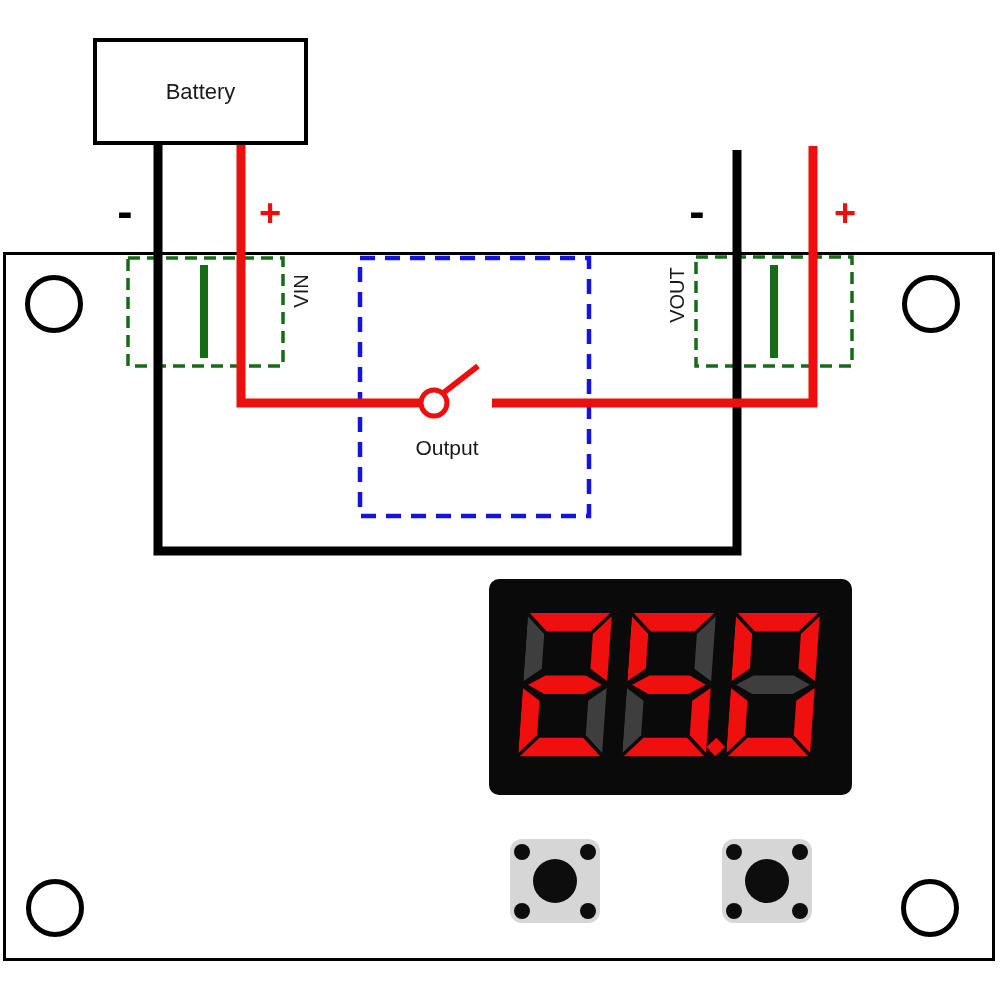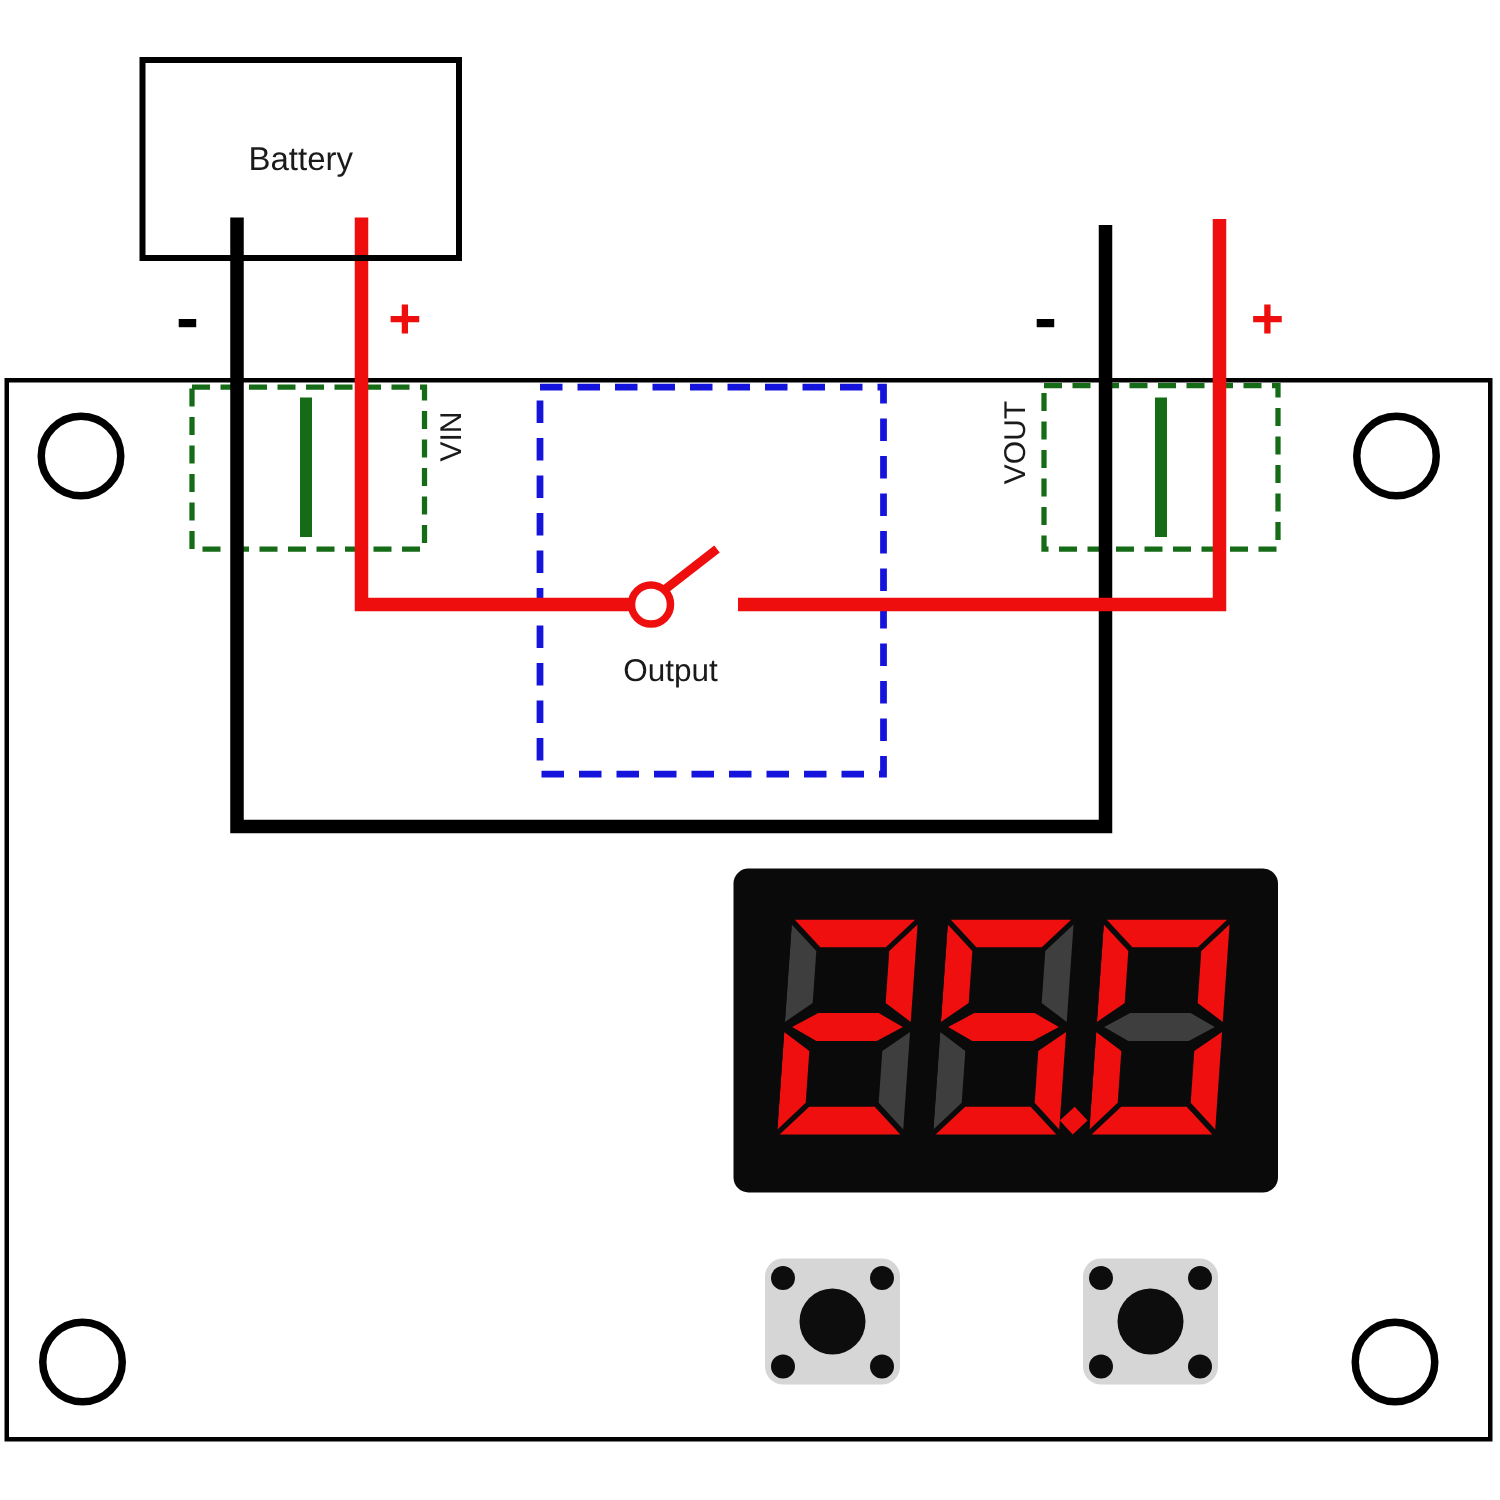--- a/index.html
+++ b/index.html
@@ -1,20 +1,20 @@
 <!DOCTYPE html>
 <html><head>
 <meta charset="utf-8">
 <style>
   html,body{margin:0;padding:0;background:#ffffff;}
   .canvas{position:relative;width:1000px;height:1000px;background:#ffffff;overflow:hidden;
           font-family:"Liberation Sans", sans-serif;color:#1a1a1a;}
   .abs{position:absolute;}
   .board{left:3px;top:252px;width:992px;height:709px;border:3px solid #000;box-sizing:border-box;background:#fff;}
-  .battery-box{left:93px;top:38px;width:215px;height:136px;border:4px solid #000;box-sizing:border-box;
+  .battery-box{left:93px;top:38px;width:215px;height:107px;border:4px solid #000;box-sizing:border-box;
                display:flex;align-items:center;justify-content:center;font-size:22px;}
   .toplabel{font-size:22px;text-align:center;}
   .polarity{width:44px;height:44px;line-height:44px;text-align:center;font-weight:700;}
   .minus{font-size:46px;color:#000;}
   .plus{font-size:38px;color:#ee0e0e;}
   .hole{width:58px;height:58px;border:5px solid #000;border-radius:50%;box-sizing:border-box;background:#fff;}
   .vlabel{width:120px;height:24px;line-height:24px;text-align:center;font-size:20px;transform:rotate(-90deg);}
   .switch-label{width:120px;text-align:center;font-size:21px;}
   .display{left:489px;top:579px;width:363px;height:216px;background:#0a0a0a;border-radius:10px;}
   .digits-row{position:absolute;left:34px;top:34px;display:flex;transform:skewX(-4deg);}

